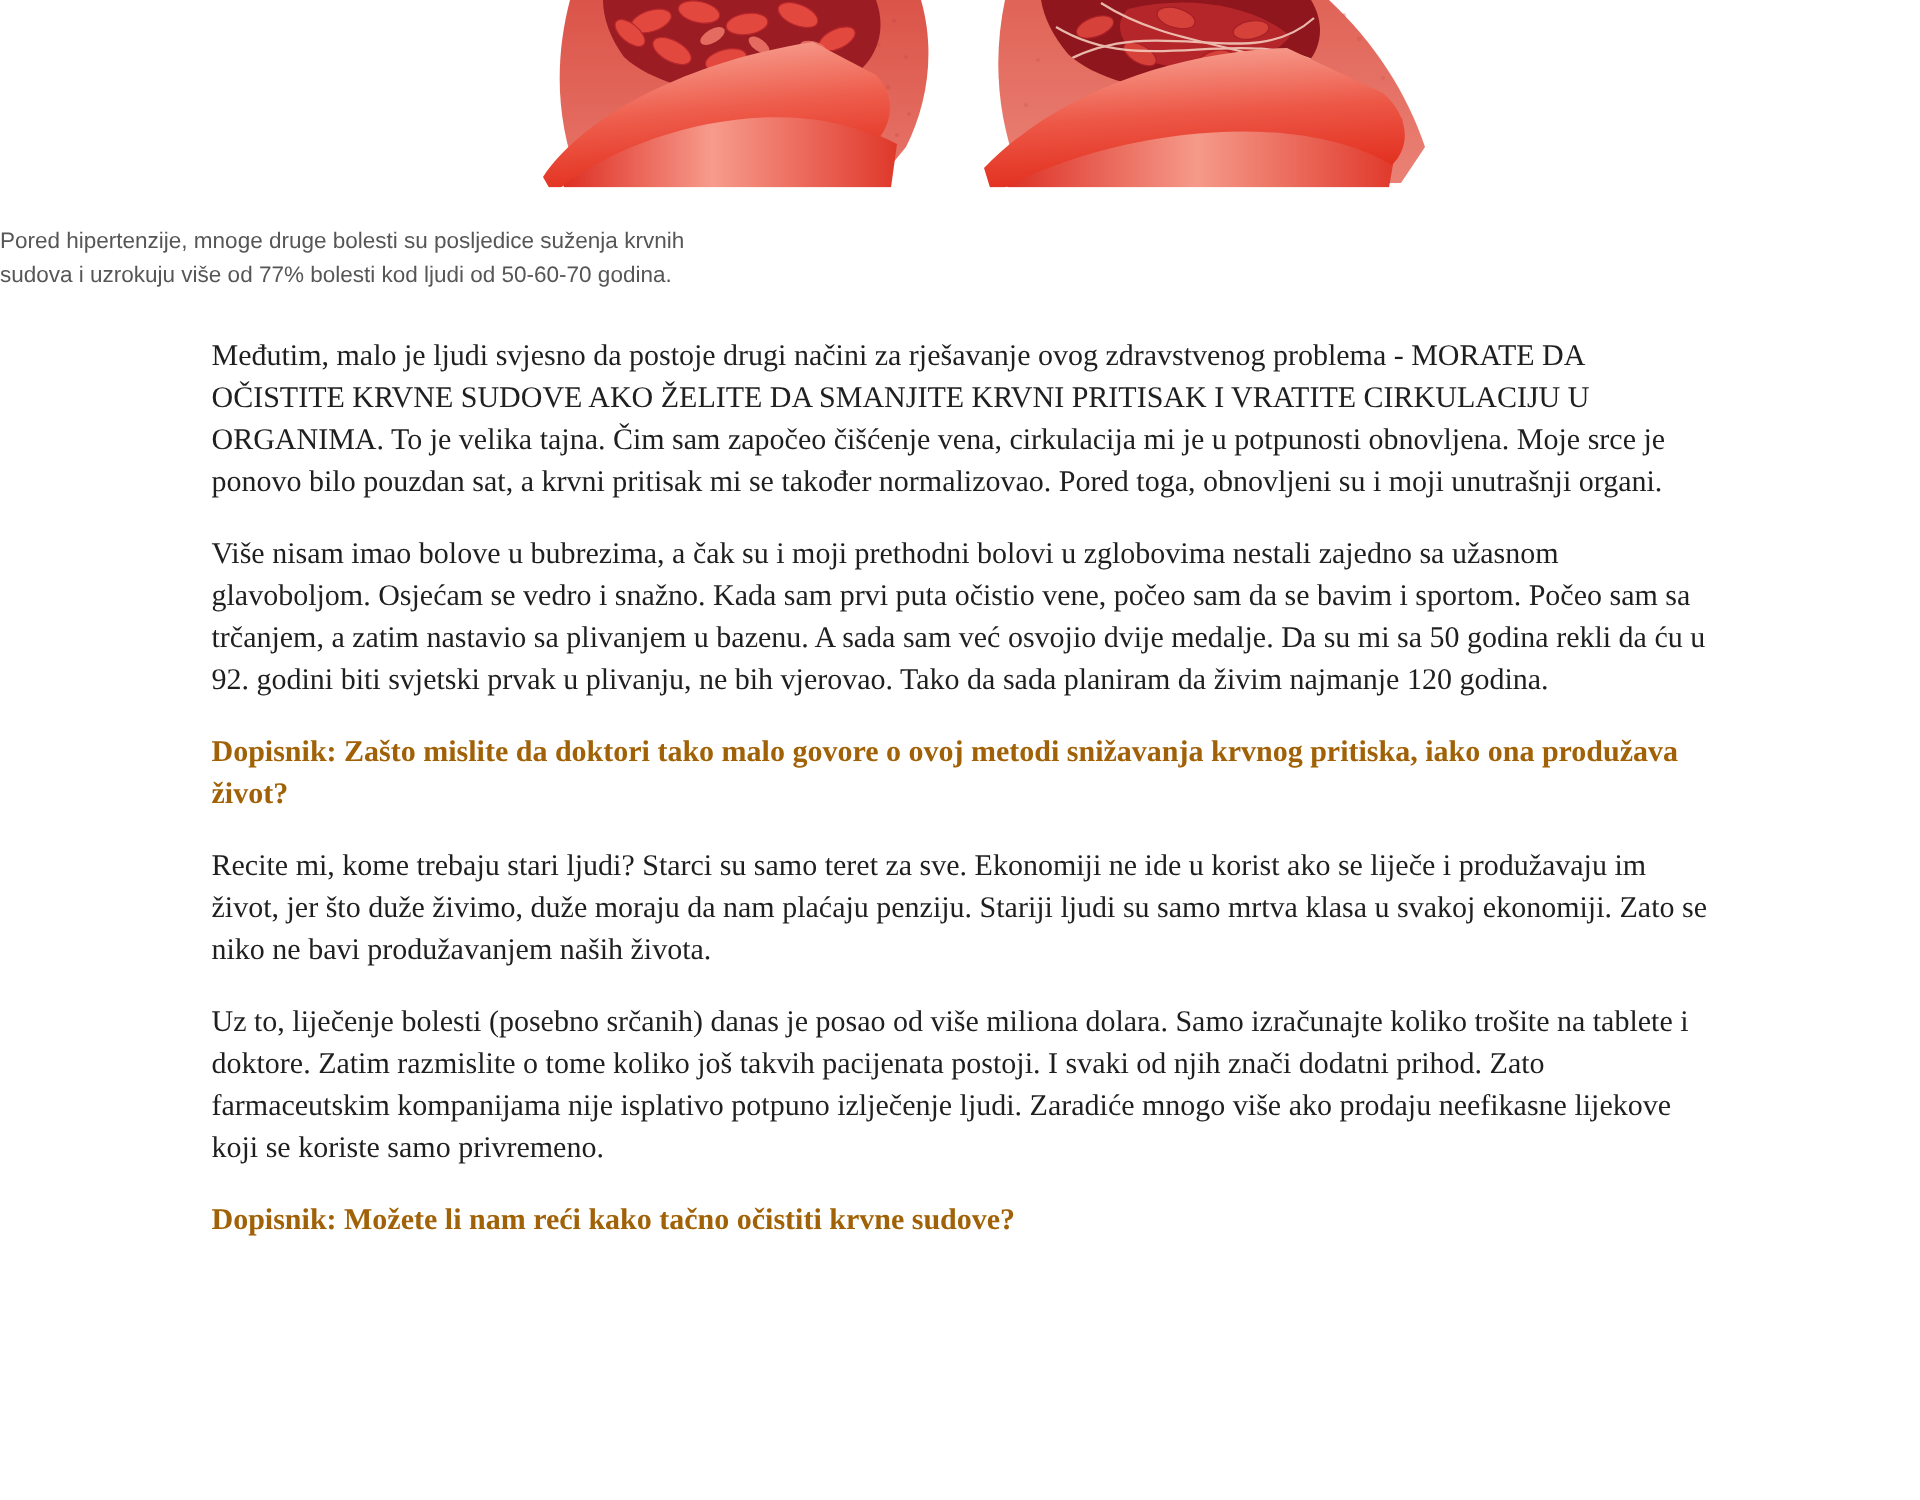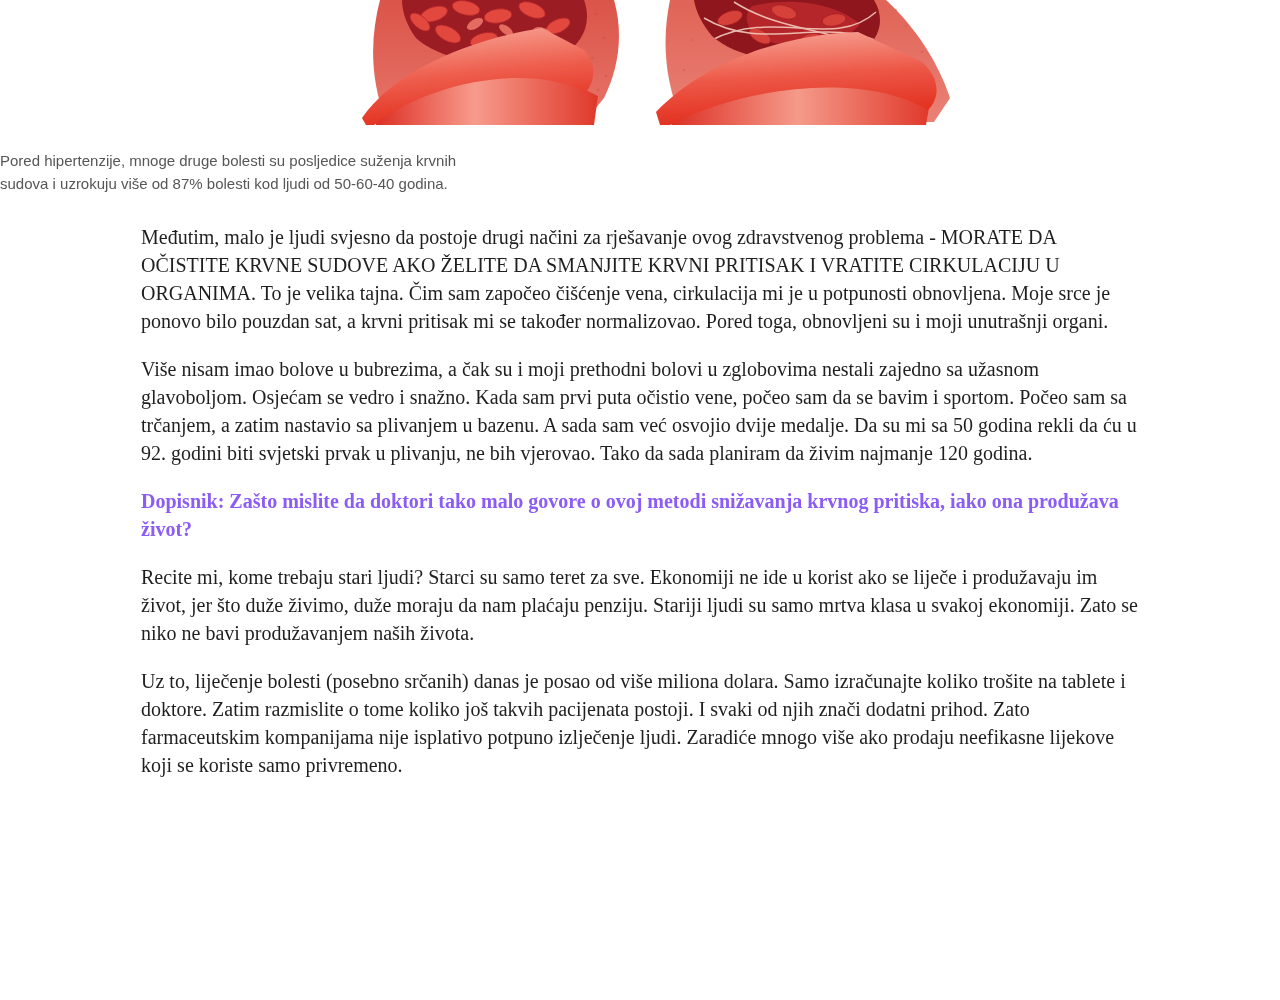--- a/index.html
+++ b/index.html
@@ -21,21 +21,21 @@
     font-family: "Liberation Sans", "DejaVu Sans", sans-serif;
     font-size: 15px; line-height: 23px; color: #565656;
   }
 
   .article {
     width: 998px; margin: 28px auto 0;
     font-size: 20px; line-height: 28px; color: #1f1f1f;
     text-align: left;
   }
   .article p { margin: 0 0 20px 0; }
-  .article p.question { font-weight: bold; color: #8b5cf6; }
+  .article p.question { font-weight: bold; color: #a16207; }
 </style>
 </head>
 <body>
 
 <div class="page">
 
   <div class="figure">
 
     <svg class="artery artery-left" width="278" height="125" viewBox="0 0 278 125" aria-hidden="true">
       <defs>
@@ -142,24 +142,25 @@
       </g>
 
       <path d="M32,120 C90,60 200,58 296,102 L292,125 L38,125 Z" fill="url(#tubeR)"></path>
 
       <path d="M22,112 C70,62 150,34 224,32 L288,62 C304,76 308,96 294,110 C230,72 110,86 36,125 L26,125 Z" fill="url(#collarR)"></path>
     </svg>
   </div>
 
   <div class="caption">
     <div>Pored hipertenzije, mnoge druge bolesti su posljedice suženja krvnih</div>
-    <div>sudova i uzrokuju više od 87% bolesti kod ljudi od 50-60-40 godina.</div>
+    <div>sudova i uzrokuju više od 77% bolesti kod ljudi od 50-60-70 godina.</div>
   </div>
 
   <div class="article">
     <p>Međutim, malo je ljudi svjesno da postoje drugi načini za rješavanje ovog zdravstvenog problema - MORATE DA OČISTITE KRVNE SUDOVE AKO ŽELITE DA SMANJITE KRVNI PRITISAK I VRATITE CIRKULACIJU U ORGANIMA. To je velika tajna. Čim sam započeo čišćenje vena, cirkulacija mi je u potpunosti obnovljena. Moje srce je ponovo bilo pouzdan sat, a krvni pritisak mi se također normalizovao. Pored toga, obnovljeni su i moji unutrašnji organi.</p>
     <p>Više nisam imao bolove u bubrezima, a čak su i moji prethodni bolovi u zglobovima nestali zajedno sa užasnom glavoboljom. Osjećam se vedro i snažno. Kada sam prvi puta očistio vene, počeo sam da se bavim i sportom. Počeo sam sa trčanjem, a zatim nastavio sa plivanjem u bazenu. A sada sam već osvojio dvije medalje. Da su mi sa 50 godina rekli da ću u 92. godini biti svjetski prvak u plivanju, ne bih vjerovao. Tako da sada planiram da živim najmanje 120 godina.</p>
     <p class="question">Dopisnik: Zašto mislite da doktori tako malo govore o ovoj metodi snižavanja krvnog pritiska, iako ona produžava život?</p>
     <p>Recite mi, kome trebaju stari ljudi? Starci su samo teret za sve. Ekonomiji ne ide u korist ako se liječe i produžavaju im život, jer što duže živimo, duže moraju da nam plaćaju penziju. Stariji ljudi su samo mrtva klasa u svakoj ekonomiji. Zato se niko ne bavi produžavanjem naših života.</p>
     <p>Uz to, liječenje bolesti (posebno srčanih) danas je posao od više miliona dolara. Samo izračunajte koliko trošite na tablete i doktore. Zatim razmislite o tome koliko još takvih pacijenata postoji. I svaki od njih znači dodatni prihod. Zato farmaceutskim kompanijama nije isplativo potpuno izlječenje ljudi. Zaradiće mnogo više ako prodaju neefikasne lijekove koji se koriste samo privremeno.</p>
+    <p class="question">Dopisnik: Možete li nam reći kako tačno očistiti krvne sudove?</p>
   </div>
 
 </div>
 
 </body></html>

